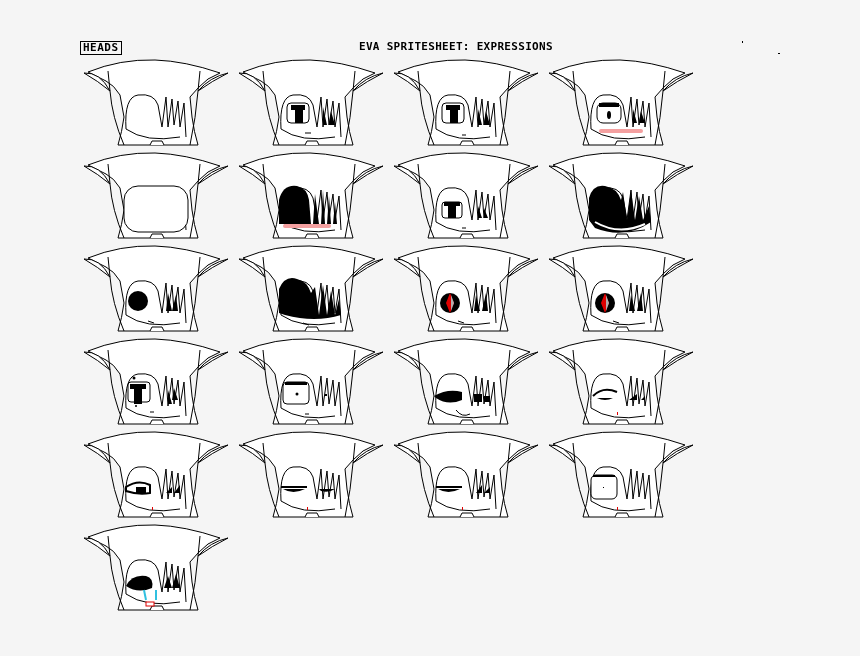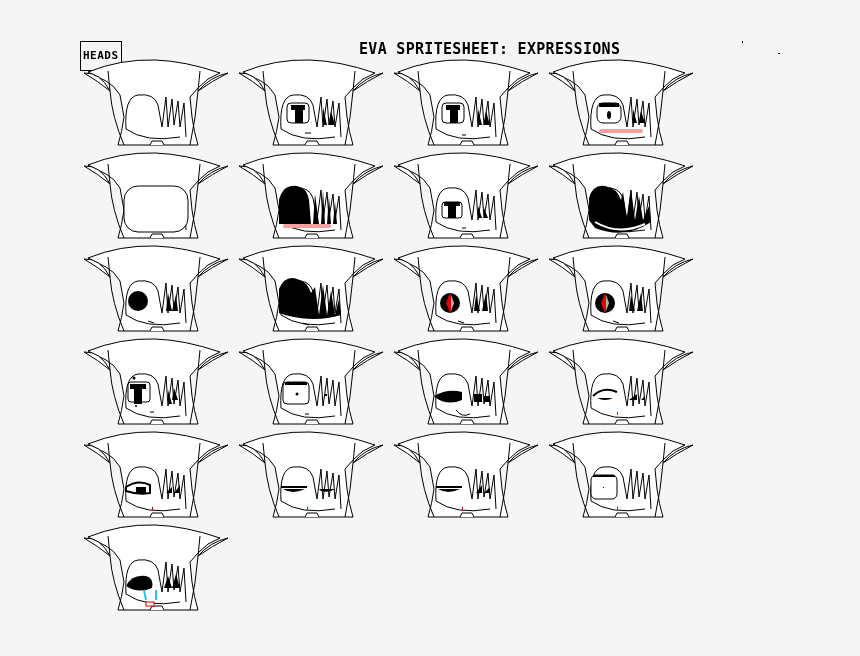--- a/index.html
+++ b/index.html
@@ -4,27 +4,27 @@
   <style>
     html, body { margin: 0; padding: 0; }
     body {
       width: 860px; height: 656px;
       background: #f5f5f5;
       position: relative; overflow: hidden;
       font-family: "DejaVu Sans Mono", monospace;
     }
     .label-heads {
       position: absolute; left: 80px; top: 41px;
-      border: 1px solid #000; padding: 8px 2px;
+      border: 1px solid #000; padding: 0 2px;
       font-size: 11px; font-weight: bold; line-height: 12px;
       letter-spacing: 0.5px; color: #000;
     }
     .title {
       position: absolute; left: 359px; top: 40px;
-      font-size: 15px; font-weight: bold; letter-spacing: 0.3px; color: #000;
+      font-size: 11px; font-weight: bold; letter-spacing: 0.3px; color: #000;
     }
     .stray { position: absolute; background: #000; }
     .grid { position: absolute; left: 80px; top: 57px; }
     .sprite {
       position: absolute; width: 152px; height: 90px;
     }
     .sprite svg { display: block; }
   </style>
 </head>
 <body>

